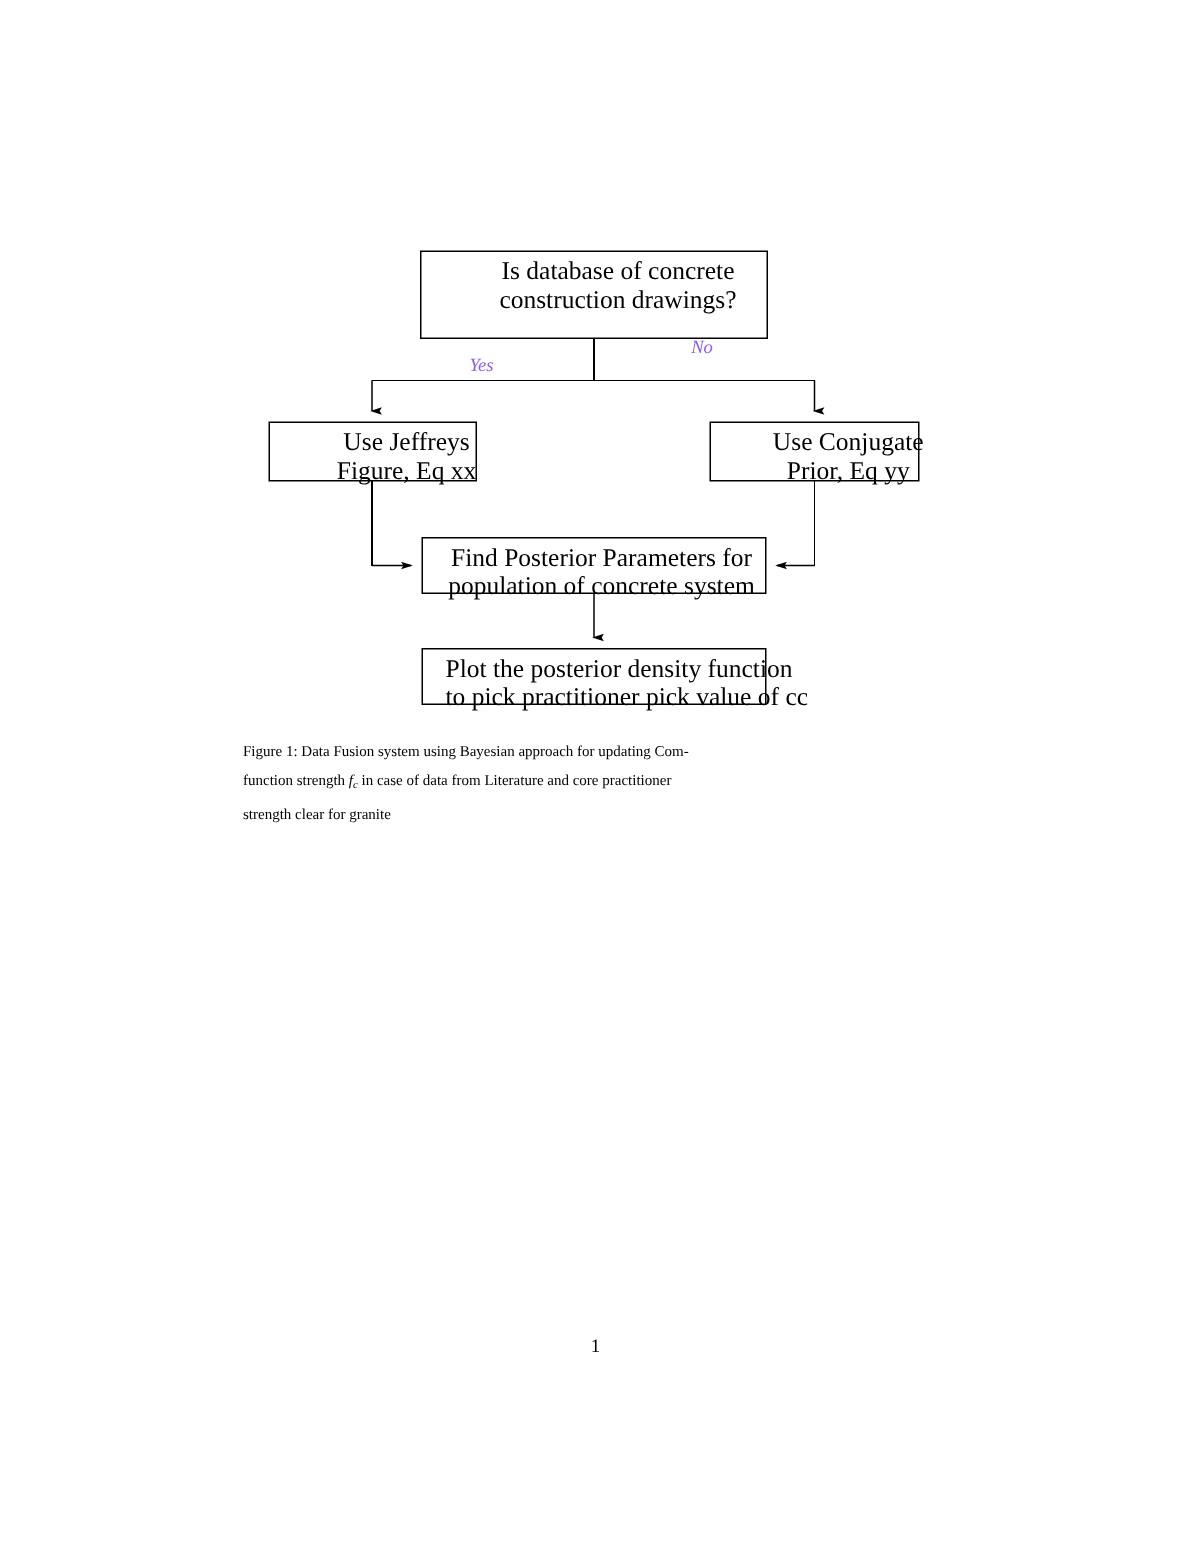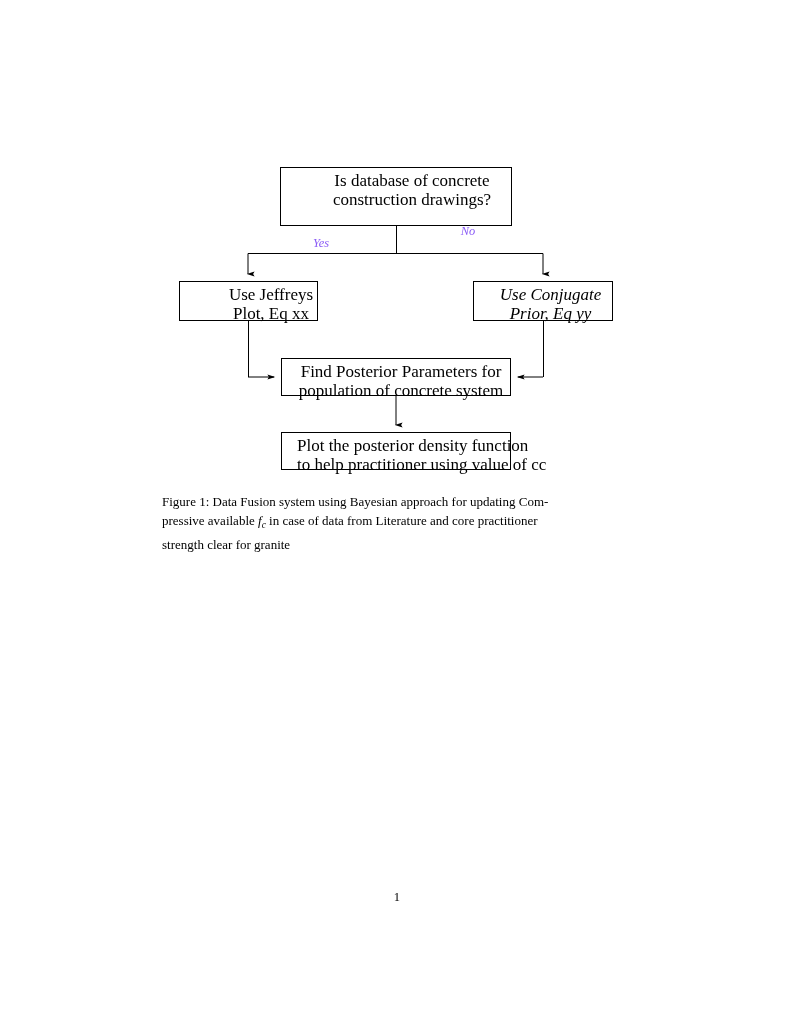--- a/index.html
+++ b/index.html
@@ -81,21 +81,21 @@
     white-space: nowrap;
     font-style: italic;
   }
 
   
   #caption {
     position: absolute;
     left: 162px;
     top: 492px;
     width: 470px;
-    font-size: 13px;
+    font-size: 10px;
     line-height: 19.4px;
     text-align: justify;
     text-justify: inter-word;
     color: #000;
   }
   #caption .cap-line {
     display: block;
     white-space: nowrap;
   }
   .mathvar {
@@ -171,41 +171,41 @@
       <div>Is database of concrete</div>
       <div>construction drawings?</div>
     </div>
 
     <div class="branch-label" style="left:281px; top:236px; width:80px;">Yes</div>
 
     <div class="branch-label" style="left:428px; top:224px; width:80px;">No</div>
 
     <div class="node-text" style="left:179px; top:285px; width:152px;">
       <div>Use Jeffreys</div>
-      <div>Plot, Eq xx</div>
-    </div>
-
-    <div class="node-text" style="left:458px; top:285px; width:153px;font-style:italic;">
+      <div>Figure, Eq xx</div>
+    </div>
+
+    <div class="node-text" style="left:473px; top:285px; width:153px;">
       <div>Use Conjugate</div>
       <div>Prior, Eq yy</div>
     </div>
 
     <div class="node-text" style="left:281px; top:362px; width:208px;">
       <div>Find Posterior Parameters for</div>
       <div>population of concrete system</div>
     </div>
 
     <div class="node-text" style="left:281px; top:436px; width:190px;">
       <div>Plot the posterior density function</div>
-      <div>to help practitioner using value of cc</div>
+      <div>to pick practitioner pick value of cc</div>
     </div>
 
   </div>
 
   <div id="caption">
     <span class="cap-line">Figure 1:  Data Fusion system using Bayesian approach for updating Com-</span>
-    <span class="cap-line"><span>pressive available </span><span class="mathvar">f</span><span class="mathsub">c</span><span> in case of data from Literature and core practitioner</span></span>
+    <span class="cap-line"><span>function strength </span><span class="mathvar">f</span><span class="mathsub">c</span><span> in case of data from Literature and core practitioner</span></span>
     <span class="cap-line">strength clear for granite</span>
   </div>
 
   <div id="folio">1</div>
 
 </div>
 
 </body></html>

